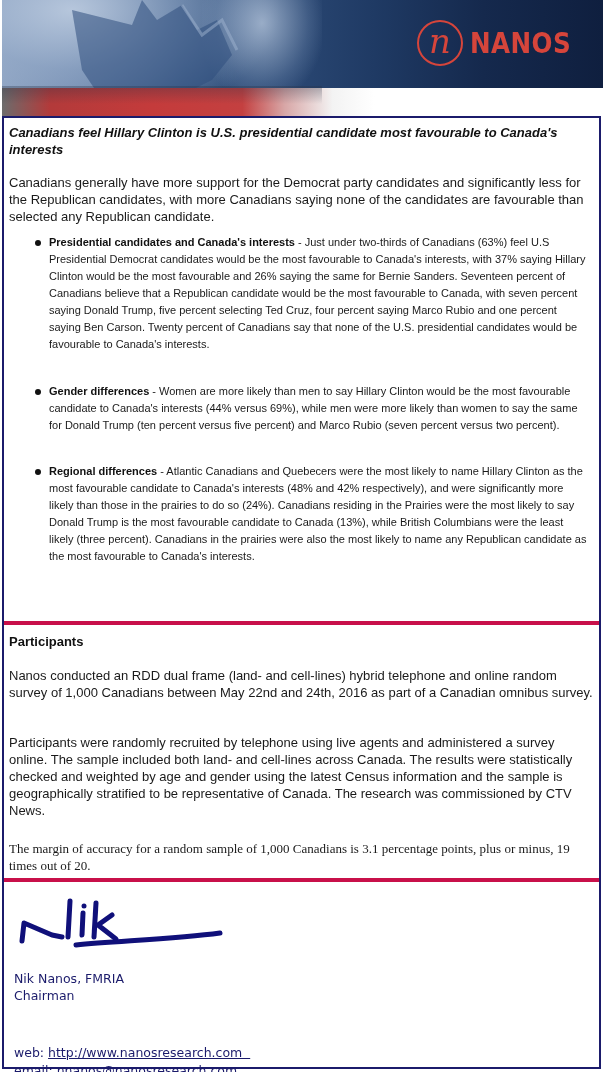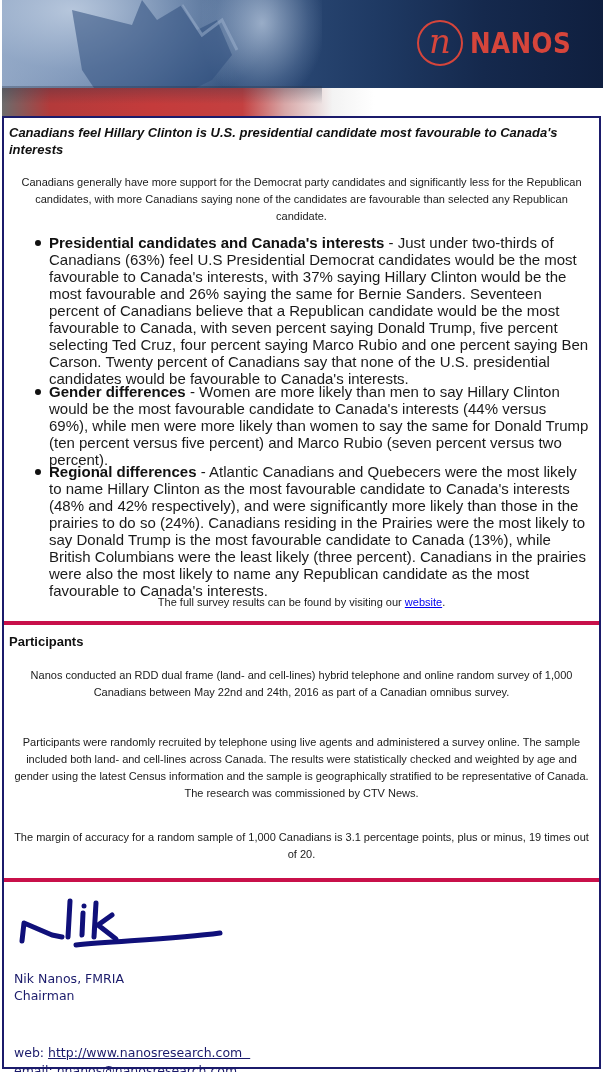--- a/index.html
+++ b/index.html
@@ -26,24 +26,24 @@
     font-family: "DejaVu Serif", serif; font-style: italic; font-size: 34px; line-height: 1; padding-bottom: 5px; }
   .logo-text { color: #d6453b; font-family: "DejaVu Sans", sans-serif; font-weight: bold; font-size: 29px; letter-spacing: 0.5px; transform: scaleX(0.85); transform-origin: left center; }
 
   
   .frame { position: absolute; left: 2px; top: 116px; width: 599px; height: 953px; border: 2px solid #1b1b6b; box-sizing: border-box; }
   .section { position: absolute; left: 0; width: 595px; }
   .divider { position: absolute; left: 0; width: 595px; height: 4px; background: #c8104a; }
 
   .headline { position: absolute; left: 5px; top: 6px; width: 580px; font-weight: bold; font-style: italic;
     font-size: 13px; line-height: 17px; color: #111; }
-  .p { position: absolute; left: 5px; width: 585px; font-size: 11px; line-height: 17px; color: #1a1a1a; text-align: center; }
+  .p { position: absolute; left: 5px; width: 585px; font-size: 13px; line-height: 17px; color: #1a1a1a; }
 
   .bullets { position: absolute; left: 5px; top: 116px; width: 585px; }
-  .bullet { position: absolute; left: 40px; width: 540px; font-size: 15px; line-height: 17px; color: #1a1a1a; }
+  .bullet { position: absolute; left: 40px; width: 540px; font-size: 11px; line-height: 17px; color: #1a1a1a; }
   .bullet::before { content: ""; position: absolute; left: -14px; top: 6px; width: 6px; height: 6px; border-radius: 50%; background: #111; }
   .bullet b { font-weight: bold; color: #111; }
 
   a.link { color: #0000ee; text-decoration: underline; }
 
   .sig-block { position: absolute; left: 0; top: 765px; width: 595px; height: 166px; }
   .signature { position: absolute; left: 12px; top: 10px; width: 210px; height: 65px; }
   .sig-text { position: absolute; left: 10px; font-family: "DejaVu Sans", sans-serif; font-size: 12.5px; line-height: 17px; color: #1b1b6b; }
   .sig-text a { color: #1b1b6b; text-decoration: underline; }
 </style>
@@ -78,32 +78,29 @@
         <b>Presidential candidates and Canada's interests</b><span> - Just under two-thirds of Canadians (63%) feel U.S Presidential Democrat candidates would be the most favourable to Canada's interests,  with 37% saying Hillary Clinton would be the most favourable and 26% saying the same for Bernie Sanders. Seventeen percent of Canadians believe that a Republican candidate would be the most favourable to Canada, with seven percent saying Donald Trump, five percent selecting Ted Cruz, four percent saying Marco Rubio and one percent saying Ben Carson. Twenty percent of Canadians say that none of the U.S. presidential candidates would be favourable to Canada's interests.</span>
       </div>
       <div class="bullet" style="top:149px;">
         <b>Gender differences</b><span> - Women are more likely than men to say Hillary Clinton would be the most favourable candidate to Canada's interests (44% versus 69%), while men were more likely than women to say the same for Donald Trump (ten percent versus five percent) and Marco Rubio (seven percent versus two percent).</span>
       </div>
       <div class="bullet" style="top:229px;">
         <b>Regional differences</b><span> - Atlantic Canadians and Quebecers were the most likely to name Hillary Clinton as the most favourable candidate to Canada's interests (48% and 42% respectively), and were significantly more likely than those in the prairies to do so (24%). Canadians residing in the Prairies were the most likely to say Donald Trump is the most favourable candidate to Canada (13%), while British Columbians were the least likely (three percent). Canadians in the prairies were also the most likely to name any Republican candidate as the most favourable to Canada's interests.</span>
       </div>
     </div>
 
-    <div class="p" style="top:476px;">
-      <span>The full survey results can be found by visiting our </span><a class="link" href="#">website</a><span>.</span>
-    </div>
   </div>
 
   <div class="divider" style="top:503px;"></div>
 
   <div class="section" style="top:507px; height:253px;">
     <div class="headline" style="font-style:normal; top:8px;">Participants</div>
     <div class="p" style="top:42px;">Nanos conducted an RDD dual frame (land- and cell-lines) hybrid telephone and online random survey of 1,000 Canadians between May 22nd and 24th, 2016 as part of a Canadian omnibus survey.</div>
     <div class="p" style="top:109px;">Participants were randomly recruited by telephone using live agents and administered a survey online. The sample included both land- and cell-lines across Canada. The results were statistically checked and weighted by age and gender using the latest Census information and the sample is geographically stratified to be representative of Canada. The research was commissioned by CTV News.</div>
-    <div class="p" style="top:204px;">The margin of accuracy for a random sample of 1,000 Canadians is 3.1 percentage points, plus or minus, 19 times out of 20.</div>
+    <div class="p" style="top:215px;font-family:Liberation Serif, serif;">The margin of accuracy for a random sample of 1,000 Canadians is 3.1 percentage points, plus or minus, 19 times out of 20.</div>
   </div>
 
   <div class="divider" style="top:760px;"></div>
 
   <div class="sig-block">
     <svg class="signature" viewBox="0 0 210 65">
       <g fill="none" stroke="#10107a" stroke-width="5" stroke-linecap="round" stroke-linejoin="round">
         <path d="M6 48 L8 30 L36 42 L46 44"></path>
         <path d="M54 8 L52 44"></path>
         <path d="M67 20 L66 42"></path>

